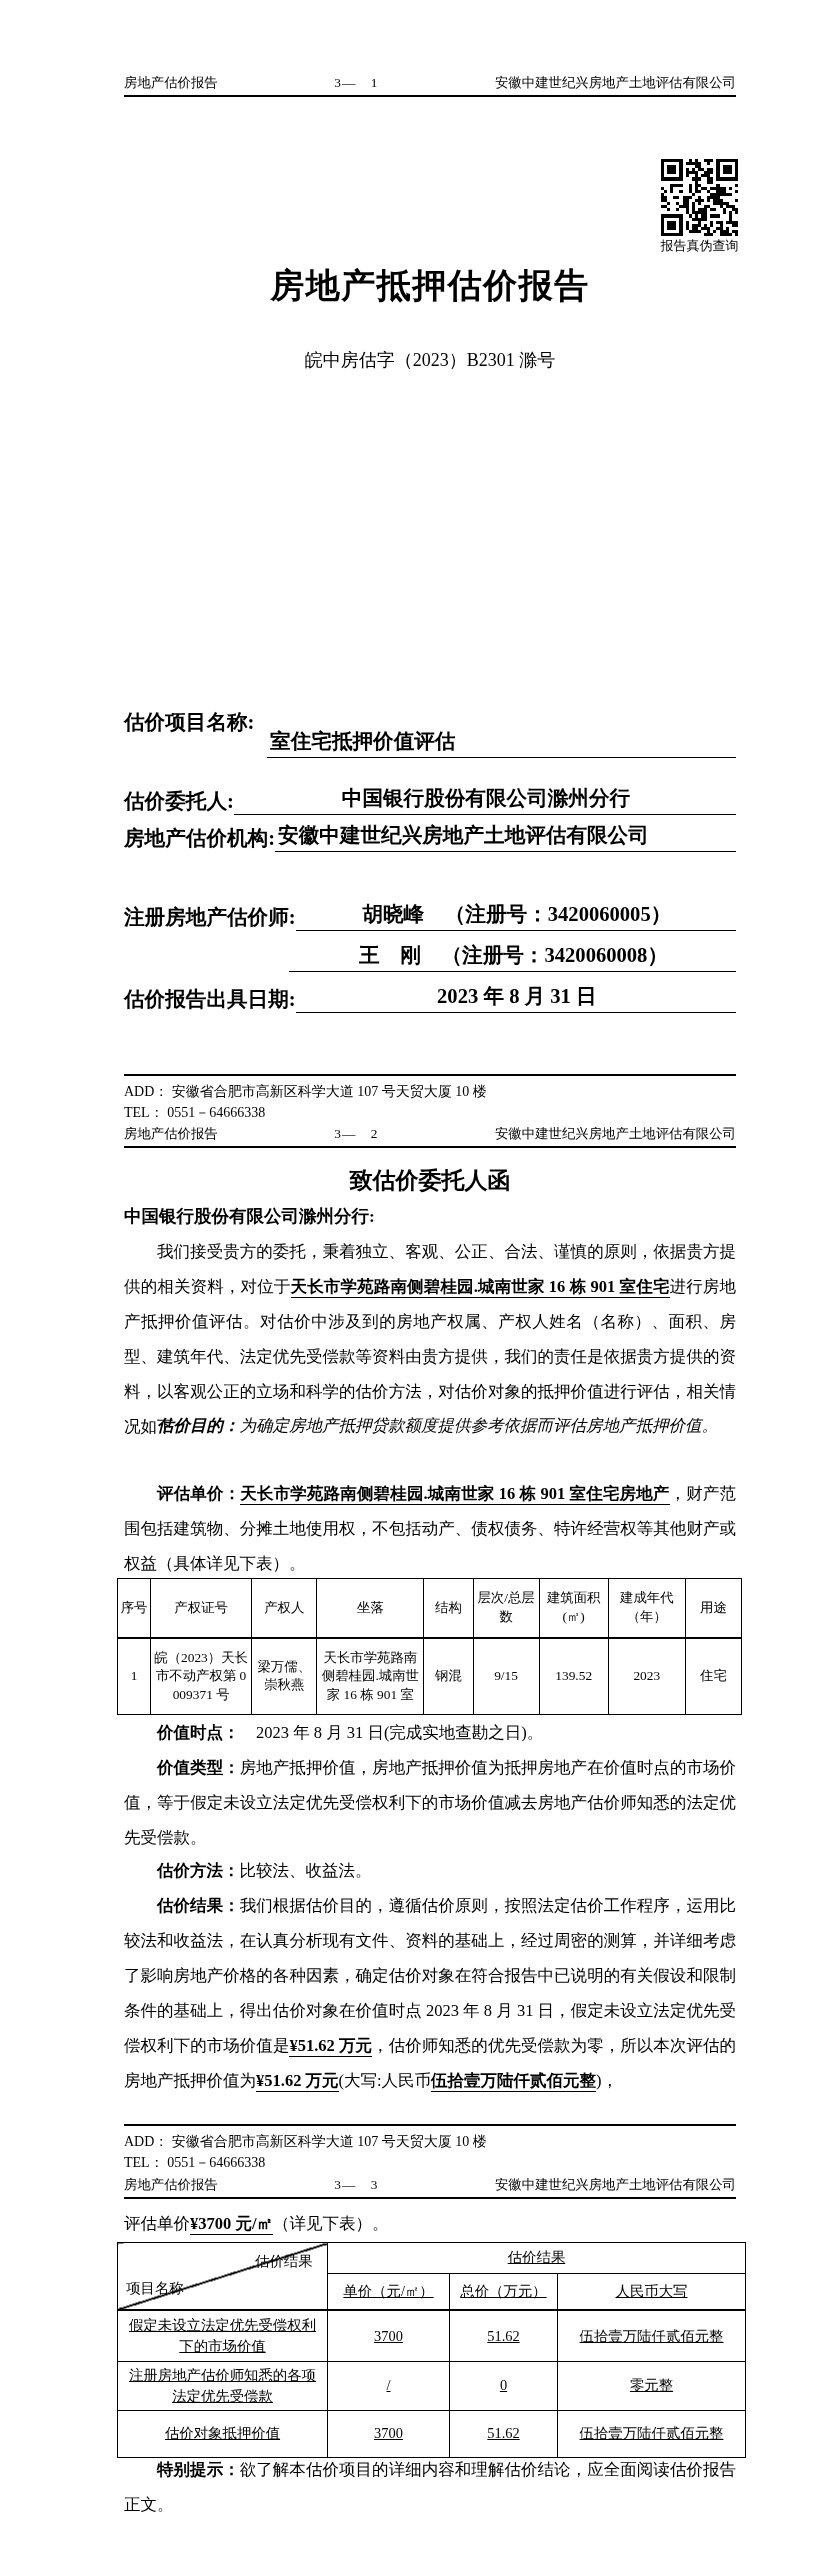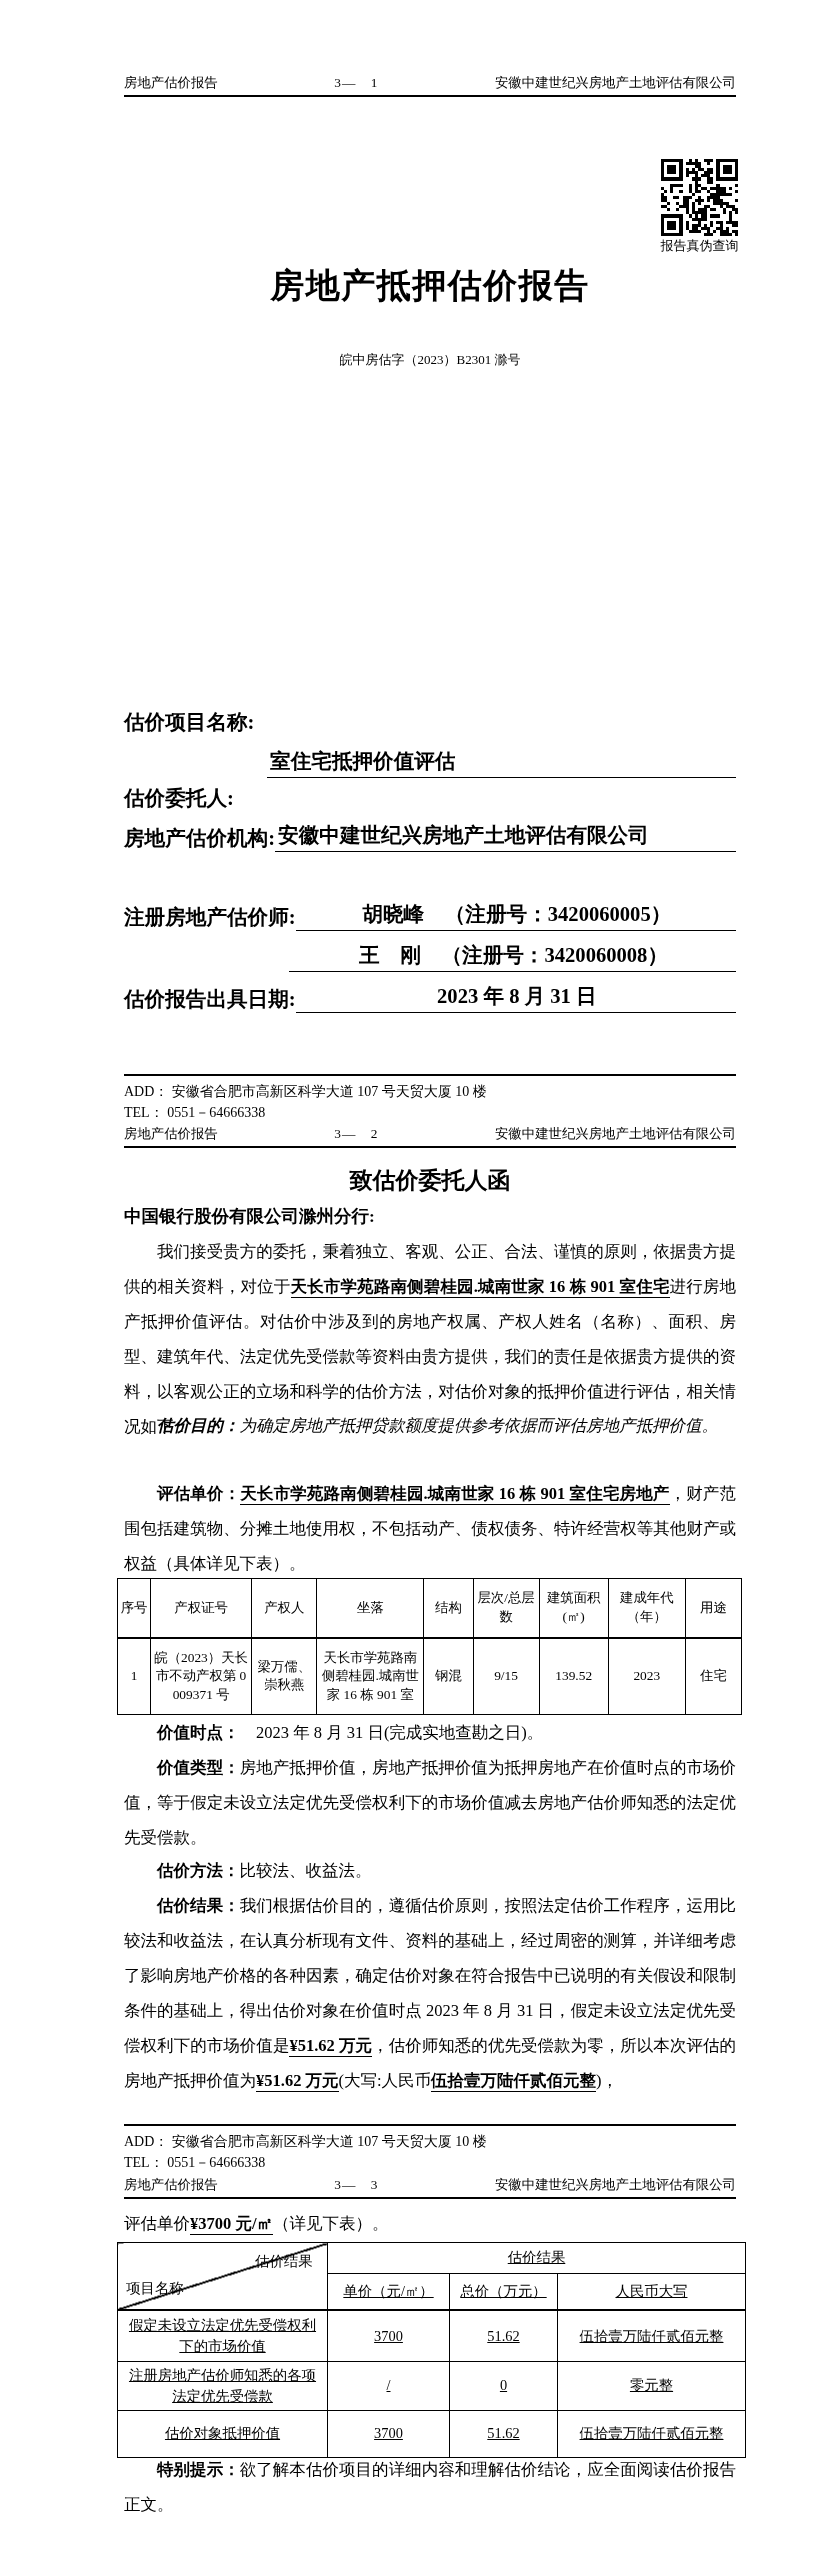--- a/index.html
+++ b/index.html
@@ -16,21 +16,21 @@
   }
   .page-header .hc{letter-spacing:1px;}
   .page-footer{
     left:124px;right:82px;border-top:2.1px solid #000;padding-top:4.1px;font-size:14px;line-height:17.5px;
   }
   .page-footer .fl{margin-top:3px;white-space:nowrap;}
   
   .qr-box{left:661px;top:159px;width:77px;height:77px;}
   .qr-caption{left:655px;top:237px;width:89px;text-align:center;font-size:13px;}
   .cover-title{left:124px;right:82px;top:257px;text-align:center;font-size:34px;line-height:57px;font-weight:bold;letter-spacing:1.5px;}
-  .cover-no{left:124px;right:82px;top:346px;text-align:center;font-size:13px;line-height:28px;}
+  .cover-no{left:124px;right:82px;top:346px;text-align:center;font-size:18px;line-height:28px;}
   .fline{left:124px;right:82px;display:flex;align-items:flex-end;font-size:20.6px;line-height:27px;font-weight:bold;white-space:nowrap;}
   .flabel{flex:0 0 auto;}
   .fspacer{flex:0 0 143px;}
   .fspacer2{flex:0 0 165px;}
   .fval{flex:1 1 auto;border-bottom:1.5px solid #000;padding:0 1px 2.1px 3.1px;overflow:visible;}
   .fval.center{text-align:center;}
   
   .letter-title{left:124px;right:82px;text-align:center;font-size:23px;line-height:26px;font-weight:bold;}
   .salutation{left:124px;font-size:17.5px;line-height:23px;font-weight:bold;}
   .body-par{left:124px;right:82px;font-size:16.5px;line-height:35px;text-align:justify;text-indent:2em;}
@@ -283,26 +283,27 @@
       <rect x="2" y="20" width="3" height="3" fill="#000"></rect>
     </svg></div>
 <div class="abs qr-caption">报告真伪查询</div>
 
 <div class="abs cover-title">房地产抵押估价报告</div>
 <div class="abs cover-no">皖中房估字（2023）B2301 滁号</div>
 
 <div class="abs fline" style="top:709px;">
   <span class="flabel">估价项目名称:</span>
 </div>
-<div class="abs fline" style="top:748px;">
+<div class="abs fline" style="top:728px;">
   <span class="fspacer"></span>
   <span class="fval">室住宅抵押价值评估</span>
 </div>
 <div class="abs fline" style="top:785px;">
   <span class="flabel">估价委托人:</span>
+  <span class="fval center">中国银行股份有限公司滁州分行</span>
 </div>
 <div class="abs fline" style="top:822px;">
   <span class="flabel">房地产估价机构:</span>
   <span class="fval">安徽中建世纪兴房地产土地评估有限公司</span>
 </div>
 <div class="abs fline" style="top:901px;">
   <span class="flabel">注册房地产估价师:</span>
   <span class="fval center">胡晓峰　（注册号：3420060005）</span>
 </div>
 <div class="abs fline" style="top:942px;">

